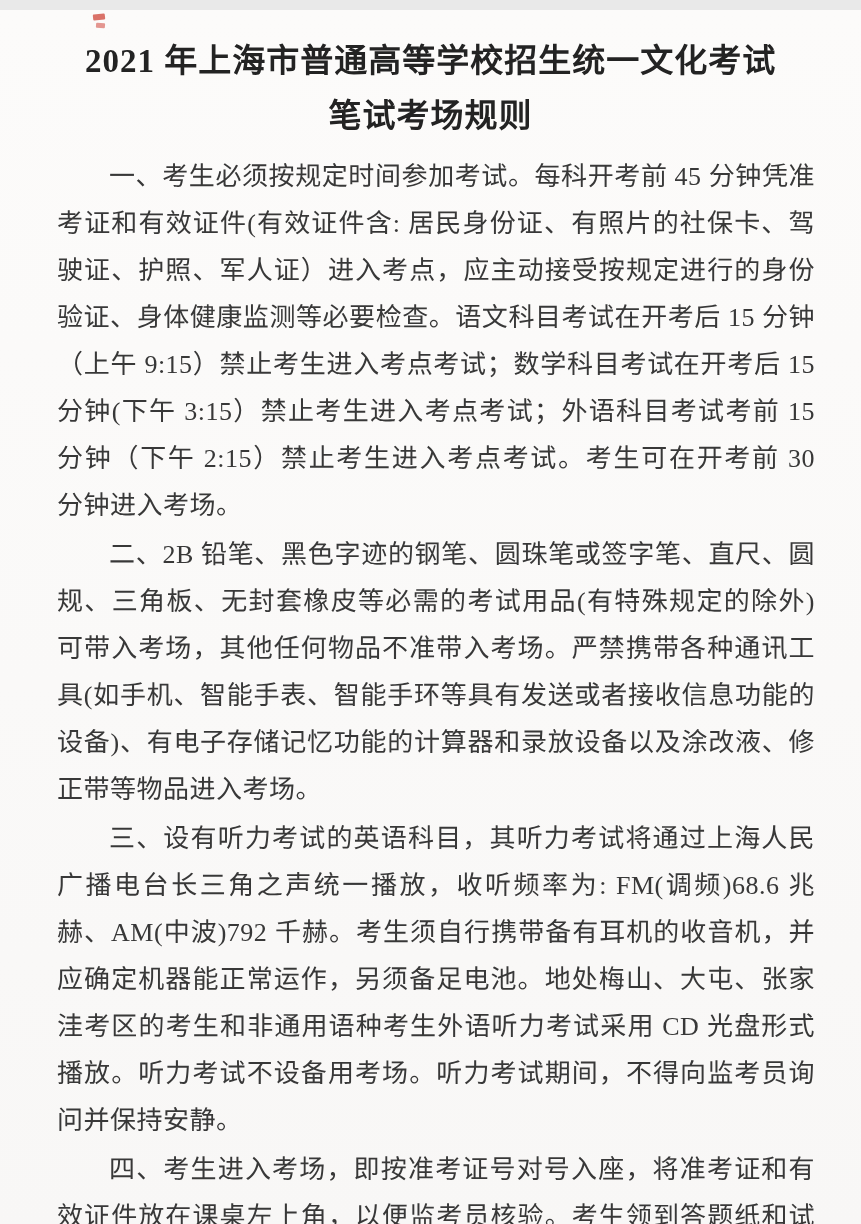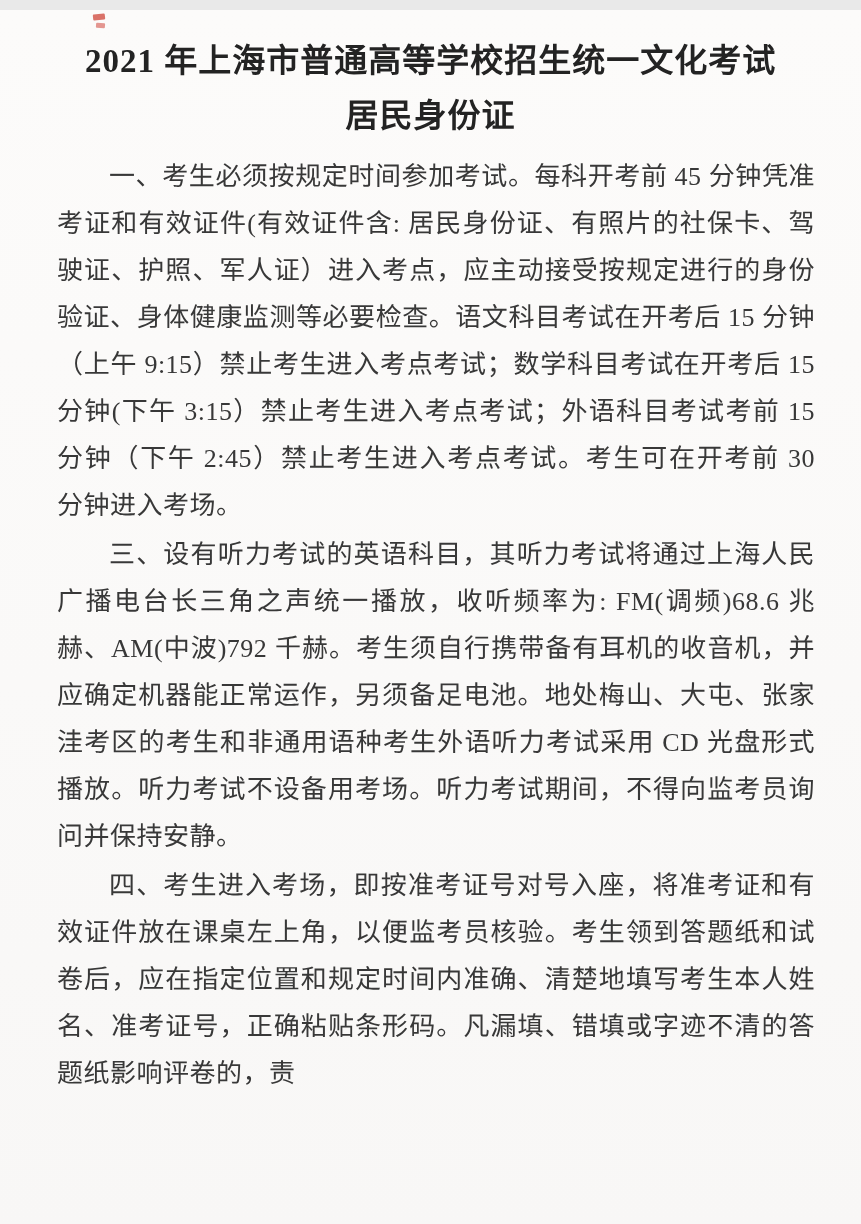--- a/index.html
+++ b/index.html
@@ -53,22 +53,23 @@
 </head>
 <body>
 
 <div class="page">
 
   <span class="red-mark m1"></span>
   <span class="red-mark m2"></span>
 
   <div class="title-block">
     <div class="title-line">2021 年上海市普通高等学校招生统一文化考试</div>
-    <div class="title-line">居民身份证</div>
+    <div class="title-line">笔试考场规则</div>
   </div>
 
   <div class="doc-body">
-    <p>一、考生必须按规定时间参加考试。每科开考前 45 分钟凭准考证和有效证件(有效证件含: 居民身份证、有照片的社保卡、驾驶证、护照、军人证）进入考点，应主动接受按规定进行的身份验证、身体健康监测等必要检查。语文科目考试在开考后 15 分钟（上午 9:15）禁止考生进入考点考试；数学科目考试在开考后 15 分钟(下午 3:15）禁止考生进入考点考试；外语科目考试考前 15 分钟（下午 2:45）禁止考生进入考点考试。考生可在开考前 30 分钟进入考场。</p>
+    <p>一、考生必须按规定时间参加考试。每科开考前 45 分钟凭准考证和有效证件(有效证件含: 居民身份证、有照片的社保卡、驾驶证、护照、军人证）进入考点，应主动接受按规定进行的身份验证、身体健康监测等必要检查。语文科目考试在开考后 15 分钟（上午 9:15）禁止考生进入考点考试；数学科目考试在开考后 15 分钟(下午 3:15）禁止考生进入考点考试；外语科目考试考前 15 分钟（下午 2:15）禁止考生进入考点考试。考生可在开考前 30 分钟进入考场。</p>
+    <p>二、2B 铅笔、黑色字迹的钢笔、圆珠笔或签字笔、直尺、圆规、三角板、无封套橡皮等必需的考试用品(有特殊规定的除外)可带入考场，其他任何物品不准带入考场。严禁携带各种通讯工具(如手机、智能手表、智能手环等具有发送或者接收信息功能的设备)、有电子存储记忆功能的计算器和录放设备以及涂改液、修正带等物品进入考场。</p>
     <p>三、设有听力考试的英语科目，其听力考试将通过上海人民广播电台长三角之声统一播放，收听频率为: FM(调频)68.6 兆赫、AM(中波)792 千赫。考生须自行携带备有耳机的收音机，并应确定机器能正常运作，另须备足电池。地处梅山、大屯、张家洼考区的考生和非通用语种考生外语听力考试采用 CD 光盘形式播放。听力考试不设备用考场。听力考试期间，不得向监考员询问并保持安静。</p>
     <p>四、考生进入考场，即按准考证号对号入座，将准考证和有效证件放在课桌左上角，以便监考员核验。考生领到答题纸和试卷后，应在指定位置和规定时间内准确、清楚地填写考生本人姓名、准考证号，正确粘贴条形码。凡漏填、错填或字迹不清的答题纸影响评卷的，责</p>
   </div>
 
 </div>
 
 </body></html>

